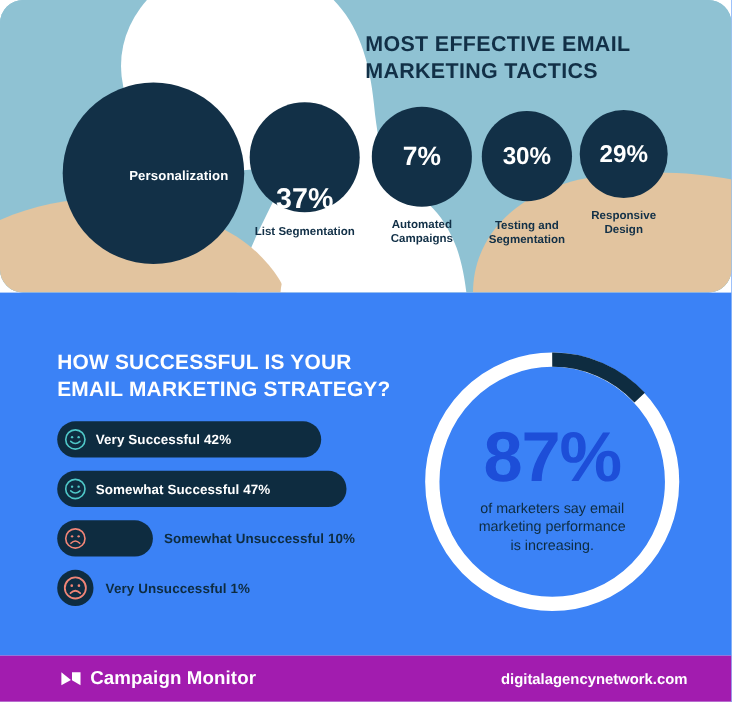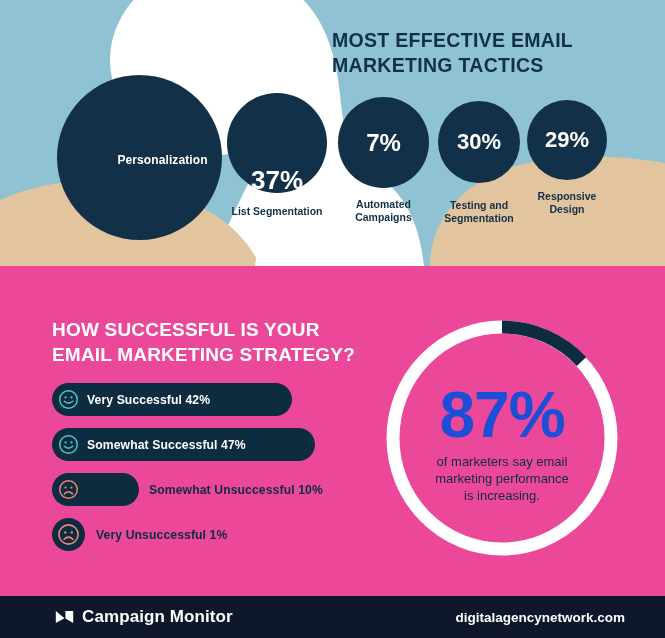--- a/index.html
+++ b/index.html
@@ -4,41 +4,41 @@
 <style>
   html,body{margin:0;padding:0;}
   body{
     width:665px;height:638px;overflow:hidden;
     font-family:"Liberation Sans", sans-serif;
     background:#ffffff;
   }
   .infographic{position:relative;width:665px;height:638px;overflow:hidden;}
 
   
-  .top-section{position:absolute;left:0;top:0;width:665px;height:266px;overflow:hidden;background:#8fc2d3;}
+  .top-section{position:absolute;left:0;top:0;width:665px;height:266px;overflow:hidden;background:#8fc2d3;border-radius:21px;}
   .bg-svg{position:absolute;left:0;top:0;width:665px;height:266px;}
 
   .top-title{
     position:absolute;left:332px;top:28px;width:300px;
     color:#123047;font-size:19.5px;font-weight:bold;
     letter-spacing:0.3px;line-height:1.26;text-transform:uppercase;
   }
 
   .bubbles{position:absolute;left:0;top:0;width:665px;height:266px;}
   .bubble{position:absolute;border-radius:50%;background:#123047;
           display:flex;flex-direction:column;align-items:center;justify-content:center;}
   .bubble .pct{color:#ffffff;font-weight:bold;line-height:1;}
   .bubble .inlabel{color:#ffffff;font-weight:bold;font-size:12px;margin-top:5px;letter-spacing:.1px;margin-left:46px;}
   .bubble-label{
     position:absolute;text-align:center;color:#123047;
     font-size:10.5px;font-weight:bold;line-height:1.2;
   }
 
   
-  .mid-section{position:absolute;left:0;top:266px;width:665px;height:330px;background:#ec4899;overflow:hidden;}
+  .mid-section{position:absolute;left:0;top:266px;width:665px;height:330px;background:#3b82f6;overflow:hidden;}
   .mid-title{
     position:absolute;left:52px;top:52px;width:330px;
     color:#ffffff;font-size:19px;font-weight:bold;letter-spacing:.2px;
     line-height:1.3;text-transform:uppercase;
   }
 
   .bars{position:absolute;left:52px;top:117px;width:330px;}
   .bar-row{position:relative;height:33px;margin-bottom:12px;}
   .bar-pill{
     position:absolute;left:0;top:0;height:33px;border-radius:17px;background:#0e2c40;
@@ -62,21 +62,21 @@
   .donut-wrap{position:absolute;left:378px;top:312px;width:248px;height:252px;}
   .donut-center{
     position:absolute;left:0;top:0;width:248px;height:252px;
     display:flex;flex-direction:column;align-items:center;justify-content:center;
     padding-top:14px;box-sizing:border-box;
   }
   .donut-pct{color:#1d4ed8;font-size:64px;font-weight:bold;line-height:.95;letter-spacing:-1px;}
   .donut-sub{color:#0e2c40;font-size:13px;font-weight:normal;line-height:1.3;text-align:center;margin-top:8px;width:195px;}
 
   
-  .footer{position:absolute;left:0;top:596px;width:665px;height:42px;background:#0f172a;}
+  .footer{position:absolute;left:0;top:596px;width:665px;height:42px;background:#a21caf;}
   .cm-logo{position:absolute;left:55px;top:0;height:42px;display:flex;align-items:center;}
   .cm-mark{width:19px;height:14px;margin-right:8px;}
   .cm-name{color:#ffffff;font-size:17px;font-weight:bold;letter-spacing:.1px;}
   .dan{position:absolute;right:40px;top:0;height:42px;display:flex;align-items:center;
        color:#ffffff;font-size:13.5px;font-weight:bold;}
 </style>
 </head>
 <body>
 
 <div class="infographic">

